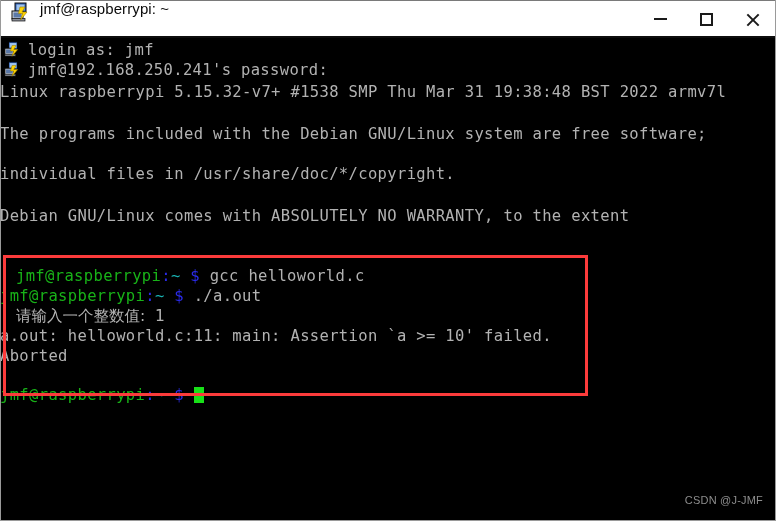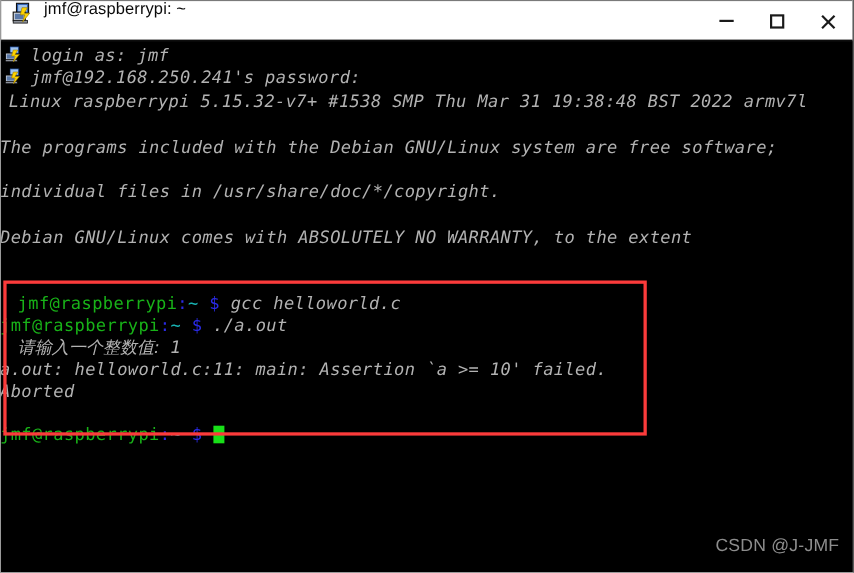--- a/index.html
+++ b/index.html
@@ -136,21 +136,21 @@
   }
   .term-line.cjk {
     font-family: "DejaVu Sans", sans-serif;
     letter-spacing: 0;
   }
   .indent-icon { padding-left: 28px; }
 
   .c-green  { color: #18b218; }
   .c-blue   { color: #2a2ae6; }
   .c-cyan   { color: #18b2b2; }
-  .c-white  { color: #b2b2b2; font-style: italic; }
+  .c-white  { color: #b2b2b2; }
 
   .cursor-block {
     display: inline-block;
     width: 10px;
     height: 16px;
     background: #18e018;
     vertical-align: -3px;
   }
 
   
@@ -172,21 +172,21 @@
     box-sizing: border-box;
     pointer-events: none;
   }
 
   
   .watermark {
     position: absolute;
     right: 12px;
     bottom: 14px;
     font-family: "Liberation Sans", sans-serif;
-    font-size: 16px;
+    font-size: 11px;
     color: #8d8d8d;
     letter-spacing: 0.2px;
     white-space: nowrap;
   }
 </style>
 </head>
 <body>
 
 <div class="window">
 
@@ -227,21 +227,21 @@
         </svg></span>
       <div class="term-line indent-icon" style="top: 22px;"><span class="c-white">jmf@192.168.250.241's password:</span></div>
       <span class="row-icon" style="top: 23px;"><svg width="20" height="18" viewBox="0 0 22 20" aria-hidden="true">
           <rect x="6" y="1" width="10" height="8" fill="#2f5fb0" stroke="#000" stroke-width="1"></rect>
           <rect x="7.3" y="2.3" width="7.4" height="5.4" fill="#9fc3ee"></rect>
           <rect x="2" y="8" width="10" height="7" fill="#cfd4da" stroke="#000" stroke-width="1"></rect>
           <rect x="3.3" y="9.3" width="7.4" height="4.4" fill="#5b79a8"></rect>
           <rect x="2" y="14.6" width="12" height="2.2" fill="#8c9099" stroke="#000" stroke-width="0.6"></rect>
           <polygon points="10,5 14.5,5 11.8,9.5 16.2,9.5 10,17 11.8,11 8.2,11" fill="#ffd400" stroke="#9a7d00" stroke-width="0.6"></polygon>
         </svg></span>
-      <div class="term-line" style="top: 44px; margin-left: 8px;"><span class="c-white">Linux raspberrypi 5.15.32-v7+ #1538 SMP Thu Mar 31 19:38:48 BST 2022 armv7l</span></div>
+      <div class="term-line" style="top: 44px;"><span class="c-white">Linux raspberrypi 5.15.32-v7+ #1538 SMP Thu Mar 31 19:38:48 BST 2022 armv7l</span></div>
       <div class="term-line" style="top: 64px;"><span class="c-white"></span></div>
       <div class="term-line" style="top: 86px;"><span class="c-white">The programs included with the Debian GNU/Linux system are free software;</span></div>
       <div class="term-line" style="top: 126px;"><span class="c-white">individual files in /usr/share/doc/*/copyright.</span></div>
       <div class="term-line" style="top: 146px;"><span class="c-white"></span></div>
       <div class="term-line" style="top: 168px;"><span class="c-white">Debian GNU/Linux comes with ABSOLUTELY NO WARRANTY, to the extent</span></div>
       <div class="term-line" style="top: 228px; padding-left: 16px;"><span class="c-green">jmf@raspberrypi</span><span class="c-blue">:</span><span class="c-cyan">~</span><span class="c-white"> </span><span class="c-blue">$</span><span class="c-white"> gcc helloworld.c</span></div>
       <div class="term-line" style="top: 248px;"><span class="c-green">jmf@raspberrypi</span><span class="c-blue">:</span><span class="c-cyan">~</span><span class="c-white"> </span><span class="c-blue">$</span><span class="c-white"> ./a.out</span></div>
       <div class="term-line cjk" style="top: 268px; padding-left: 16px;"><span class="c-white">请输入一个整数值:  1</span></div>
       <div class="term-line" style="top: 288px;"><span class="c-white">a.out: helloworld.c:11: main: Assertion `a &gt;= 10' failed.</span></div>
       <div class="term-line" style="top: 308px;"><span class="c-white">Aborted</span></div>

